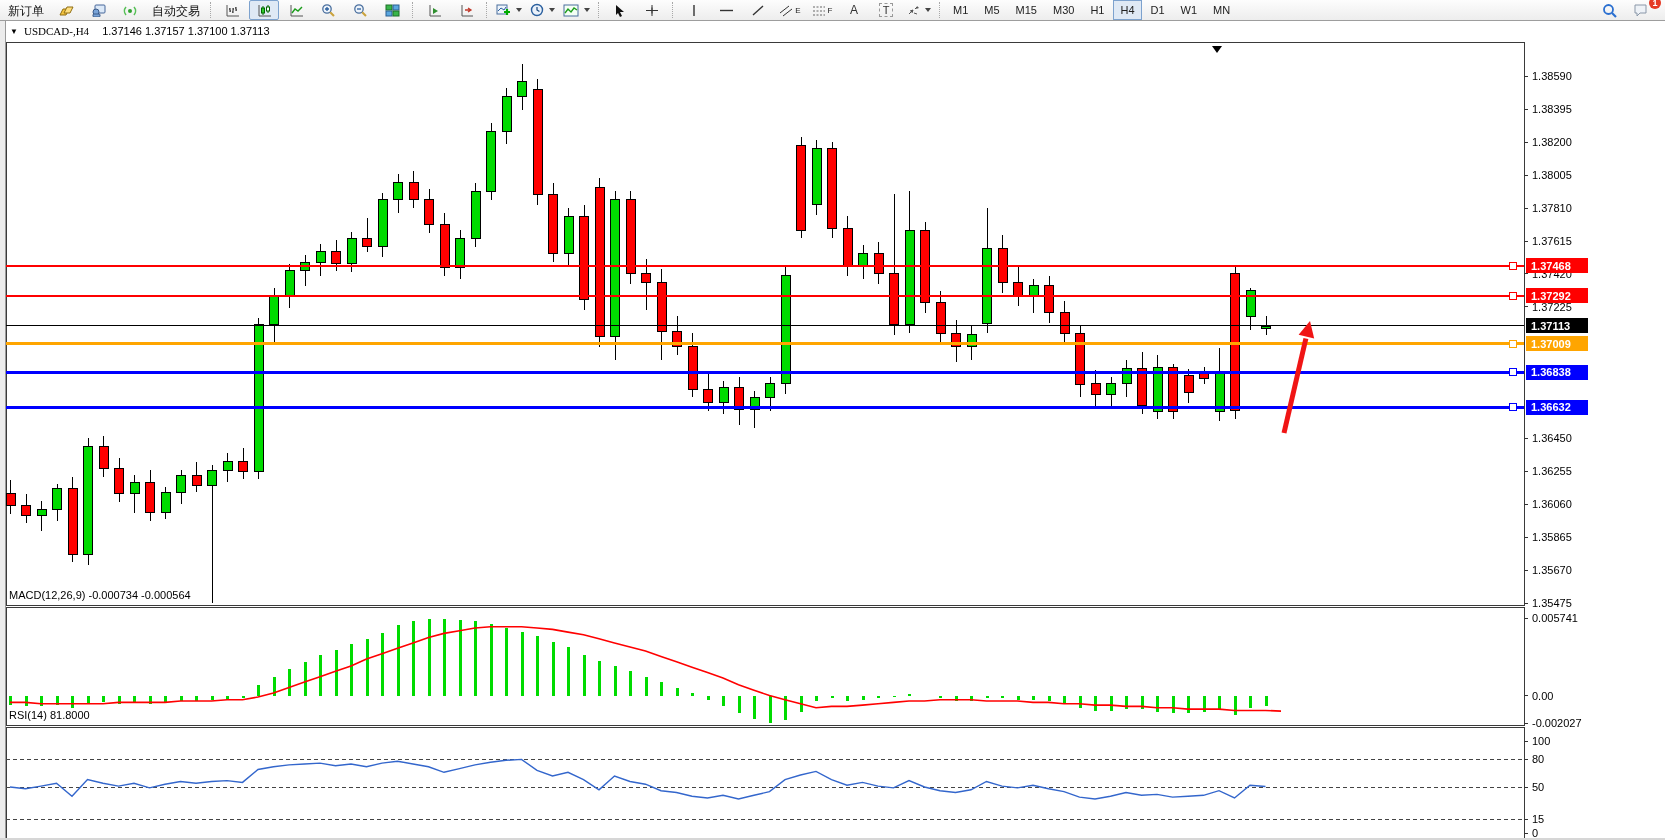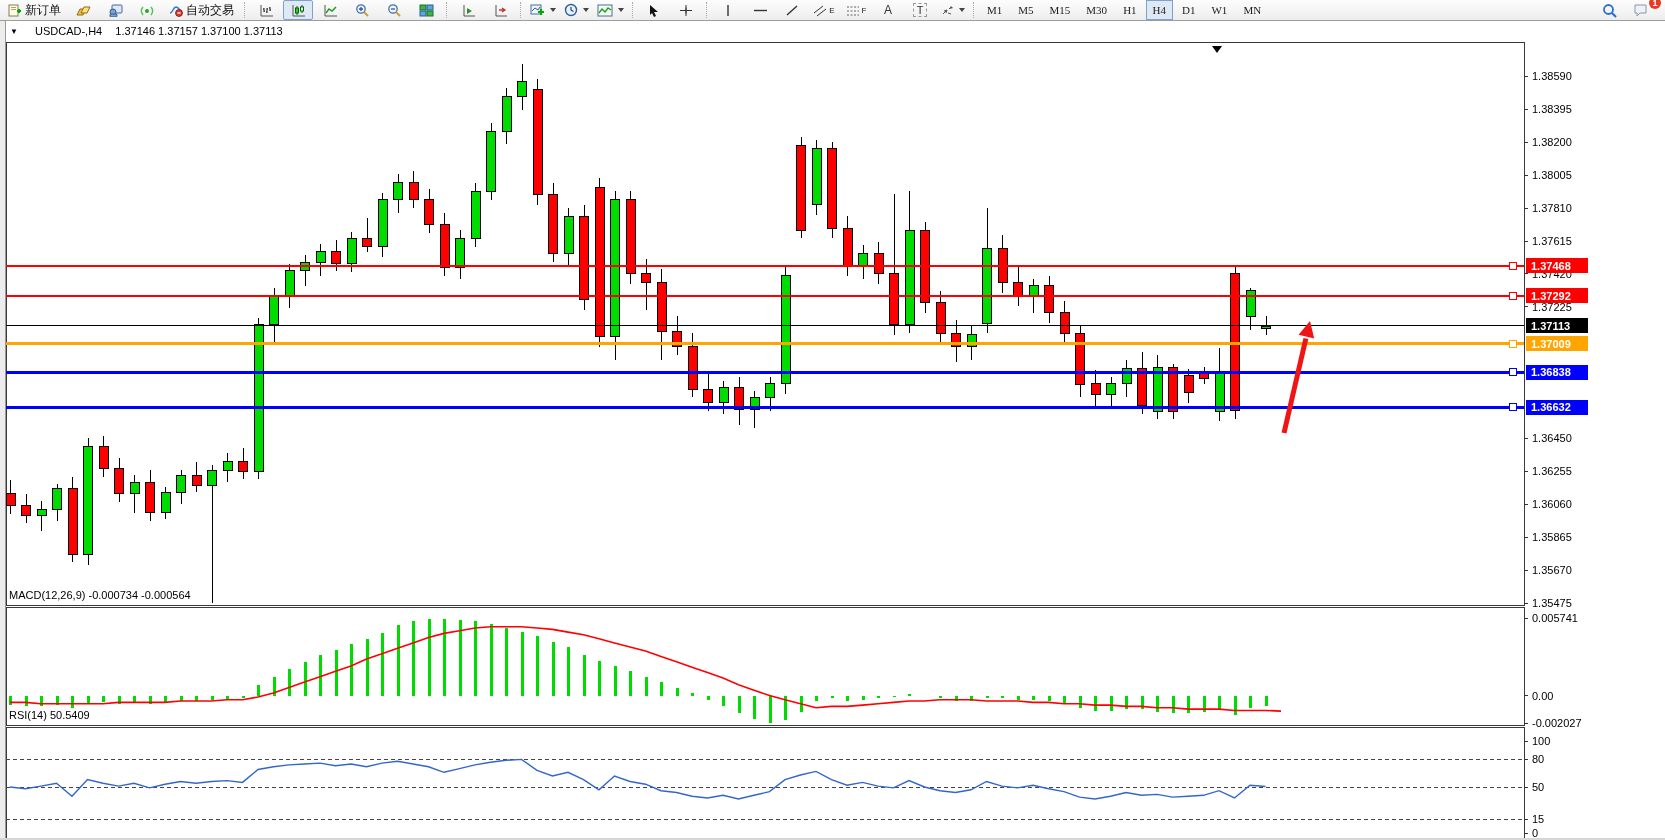--- a/index.html
+++ b/index.html
@@ -5,25 +5,25 @@
   html,body{margin:0;padding:0;}
   body{width:1665px;height:840px;overflow:hidden;position:relative;background:#fff;
        font-family:"Liberation Sans",sans-serif;-webkit-font-smoothing:none;}
   
   #toolbar{position:absolute;top:0;left:0;width:1665px;height:21px;
     background:linear-gradient(#fdfdfd,#ededed);border-bottom:1px solid #9d9d9d;
     display:flex;align-items:center;padding:0 2px;box-sizing:border-box;white-space:nowrap;z-index:5;}
   .tbtn{height:18px;min-width:24px;display:inline-flex;align-items:center;justify-content:center;
     border:1px solid transparent;border-radius:2px;margin:0 1px;font-size:11px;color:#222;gap:3px;padding:0 2px;}
   .tbtn.pressed{background:#dfe9f5;border:1px solid #7da2ce;}
-  .tbtn.txt{padding:0 4px;}
+  .tbtn.txt{padding:0 4px;flex-direction:column;}
   .sep{width:1px;height:16px;border-left:1px dotted #a8a8a8;margin:0 4px;}
   .caret{width:0;height:0;border-left:3px solid transparent;border-right:3px solid transparent;
     border-top:4px solid #444;margin-left:2px;}
-  .tf{font-size:11px;padding:0 6px;height:18px;display:inline-flex;align-items:center;color:#222;border:1px solid transparent;margin:0 1px;font-family:Liberation Serif, serif;}
+  .tf{font-size:11px;padding:0 6px;height:18px;display:inline-flex;align-items:center;color:#222;border:1px solid transparent;margin:0 1px;}
   .tf.pressed{background:#dfe9f5;border:1px solid #7da2ce;}
   .cjk{font-size:12px;color:#111;}
   #right-tools{margin-left:auto;display:flex;align-items:center;margin-right:6px;}
   .badge-count{position:absolute;top:-4px;right:-6px;background:#e53a26;color:#fff;font-size:9px;
     font-weight:bold;border-radius:7px;min-width:12px;height:12px;line-height:12px;text-align:center;}
   
   #chart-wrap{position:absolute;top:21px;left:0;width:1392px;height:819px;background:#fff;}
   #left-strip{position:absolute;top:21px;left:0;width:5px;height:819px;background:#ececec;border-right:1px solid #9a9a9a;z-index:2;}
   #chart-svg{position:absolute;top:0;left:0;z-index:1;}
   .overlay-label{position:absolute;font-size:11px;color:#000;z-index:3;}
@@ -611,18 +611,18 @@
         <text x="1064" y="833" text-anchor="middle">20 Mar 00:00</text>
         <line x1="1126" y1="818" x2="1126" y2="822" stroke="#333" shape-rendering="crispEdges"></line>
         <text x="1126" y="833" text-anchor="middle">20 Mar 16:00</text>
         <line x1="1188" y1="818" x2="1188" y2="822" stroke="#333" shape-rendering="crispEdges"></line>
         <text x="1188" y="833" text-anchor="middle">21 Mar 08:00</text>
       </g>
     </svg>
 </div>
 <div class="overlay-label" id="chart-title">
   <span style="font-size:8px;vertical-align:1px;">▼</span>
-  <span style="margin-left:14px;">USDCAD-,H4</span>
+  <span style="margin-left:3px;font-family:Liberation Serif, serif;">USDCAD-,H4</span>
   <span style="margin-left:10px;">1.37146 1.37157 1.37100 1.37113</span>
 </div>
 <div class="overlay-label" id="macd-label">MACD(12,26,9) -0.000734 -0.000564</div>
-<div class="overlay-label" id="rsi-label">RSI(14) 50.5409</div>
+<div class="overlay-label" id="rsi-label">RSI(14) 81.8000</div>
 <div id="bottom-strip"></div>
 
 </body></html>

